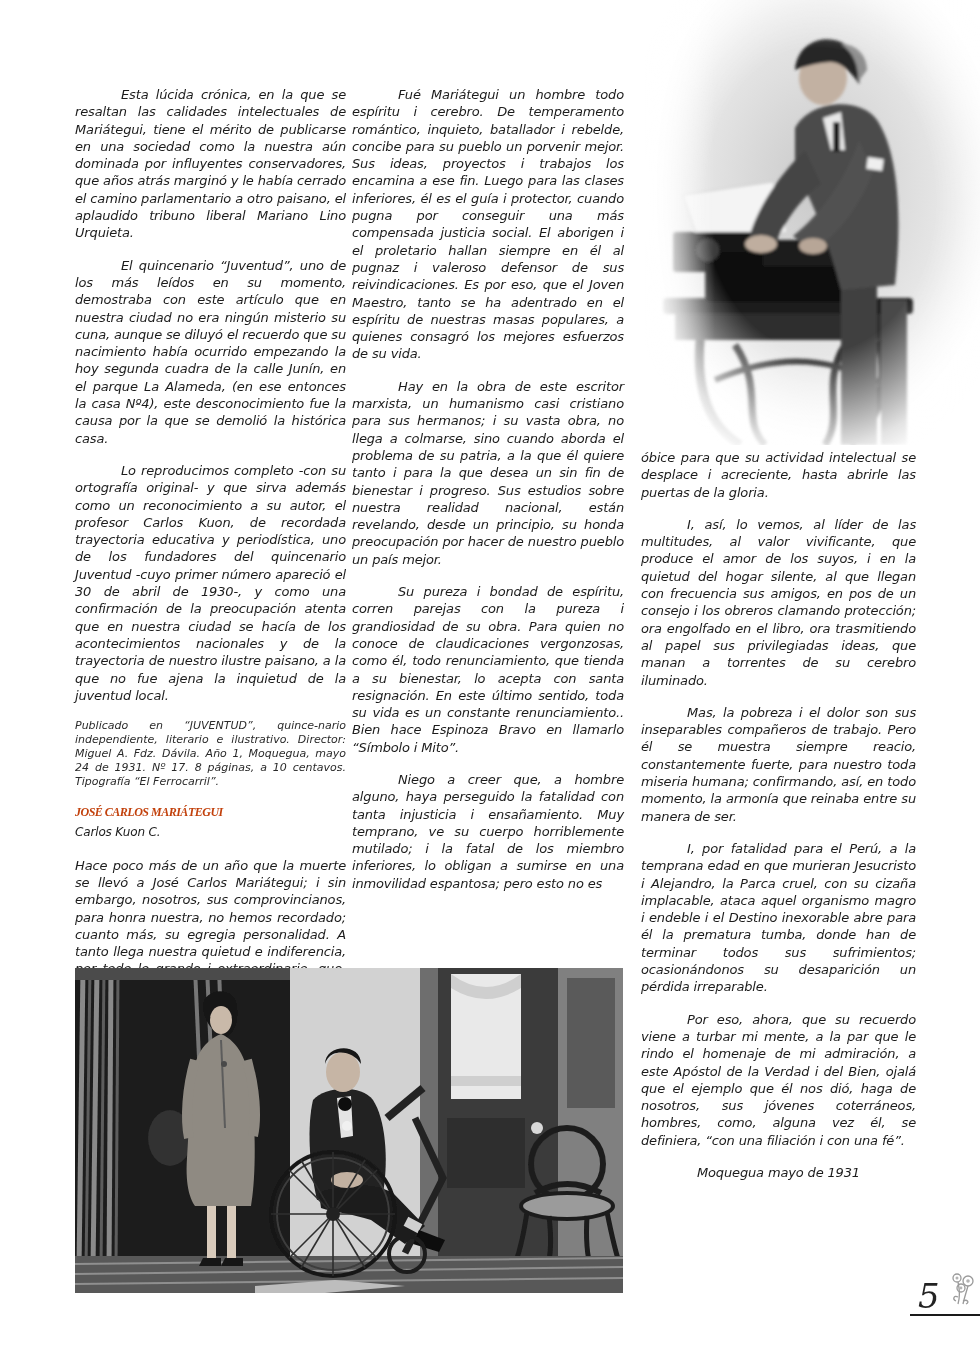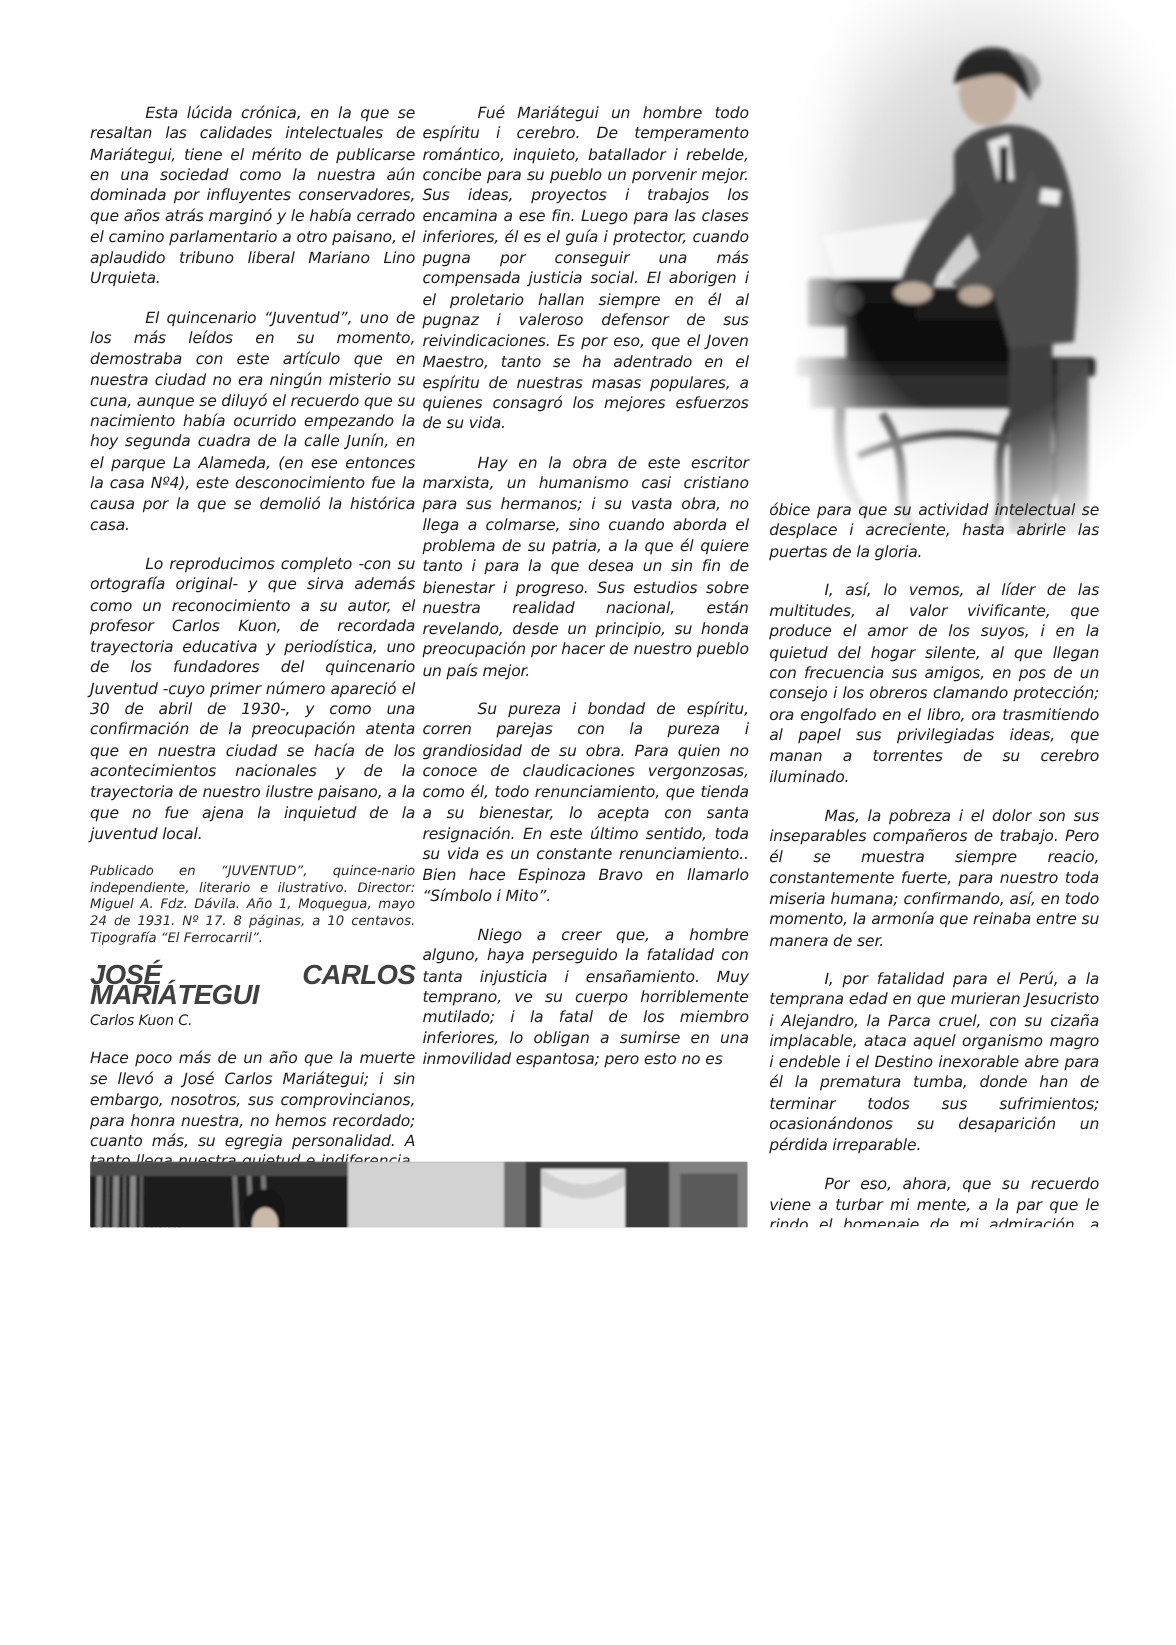--- a/index.html
+++ b/index.html
@@ -1,36 +1,36 @@
 <!DOCTYPE html>
 <html><head>
 <meta charset="utf-8">
 <style>
   html,body { margin:0; padding:0; background:#ffffff; }
   .page {
-    position:relative; width:980px; height:1023px; background:#fff;
+    position:relative; width:980px; height:1371px; background:#fff;
     font-family:"DejaVu Sans", sans-serif; font-style:italic; color:#1c1c1c;
     overflow:hidden;
   }
   .col { position:absolute; text-align:justify; font-size:13px; line-height:17.3px; letter-spacing:-0.15px; }
   .col p { margin:0 0 15px 0; }
   .col p.indent { text-indent:46px; }
   .credit {
     font-size:11px; line-height:14px; letter-spacing:0; color:#2a2a2a;
     margin:0 0 10px 0;
   }
   .heading {
-    font-family:Liberation Sans, sans-serif; font-style:italic; font-weight:bold;
-    font-size:23px; letter-spacing:-0.5px; margin:2px 0 3px 0; color:#404040;
+    font-family:Liberation Serif, serif; font-style:italic; font-weight:bold;
+    font-size:12px; letter-spacing:-0.5px; margin:2px 0 3px 0; color:#c2410c;
   }
   .byline { margin:0 0 4px 0; font-size:12px; }
   .footer-date { margin-top:24px; text-align:center; }
   .col-left  { left:75px;  top:86px;  width:271px; }
   .col-mid   { left:352px; top:86px;  width:272px; }
-  .col-right { left:641px; top:417px; width:275px; }
+  .col-right { left:641px; top:449px; width:275px; }
   .photo-top    { position:absolute; left:645px; top:0;    width:335px; height:445px; }
   .photo-bottom { position:absolute; left:75px;  top:968px; width:548px; height:325px; }
   .pageno {
     position:absolute; left:910px; top:1266px; width:70px; height:48px;
     border-bottom:2.5px solid #1a1a1a;
   }
   .pageno .num {
     position:absolute; left:8px; bottom:1px;
     font-family:"DejaVu Serif", serif; font-style:italic;
     font-size:34px; line-height:1; color:#222;

